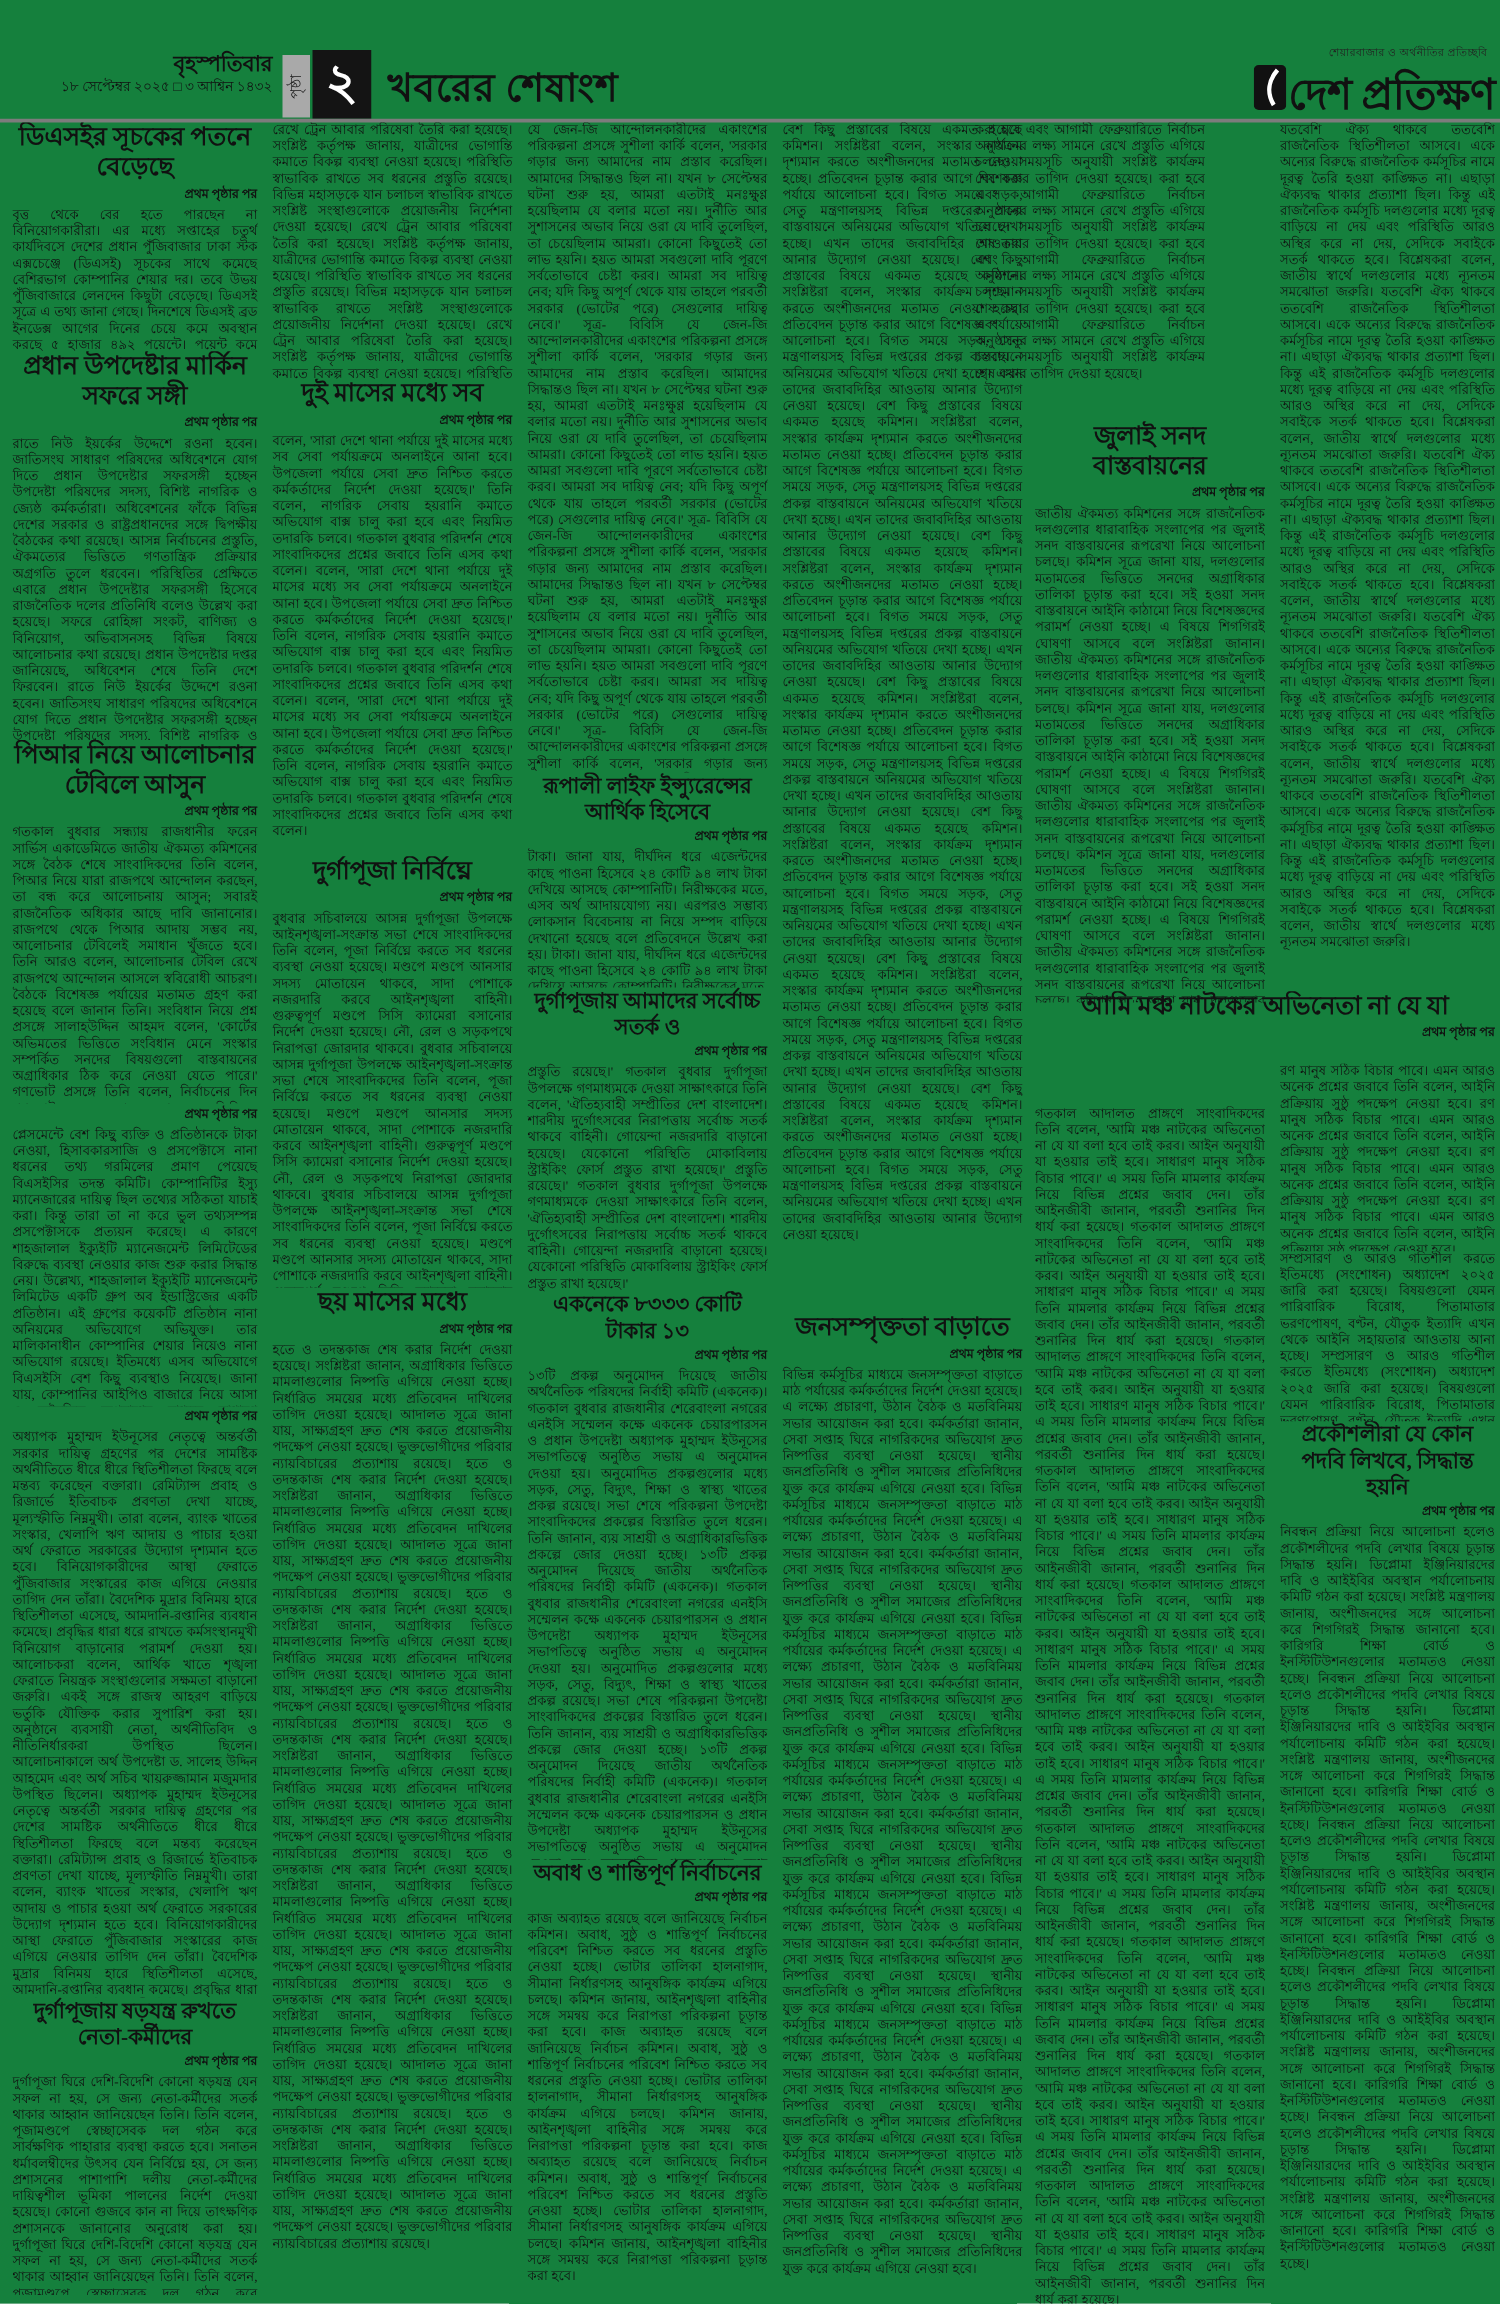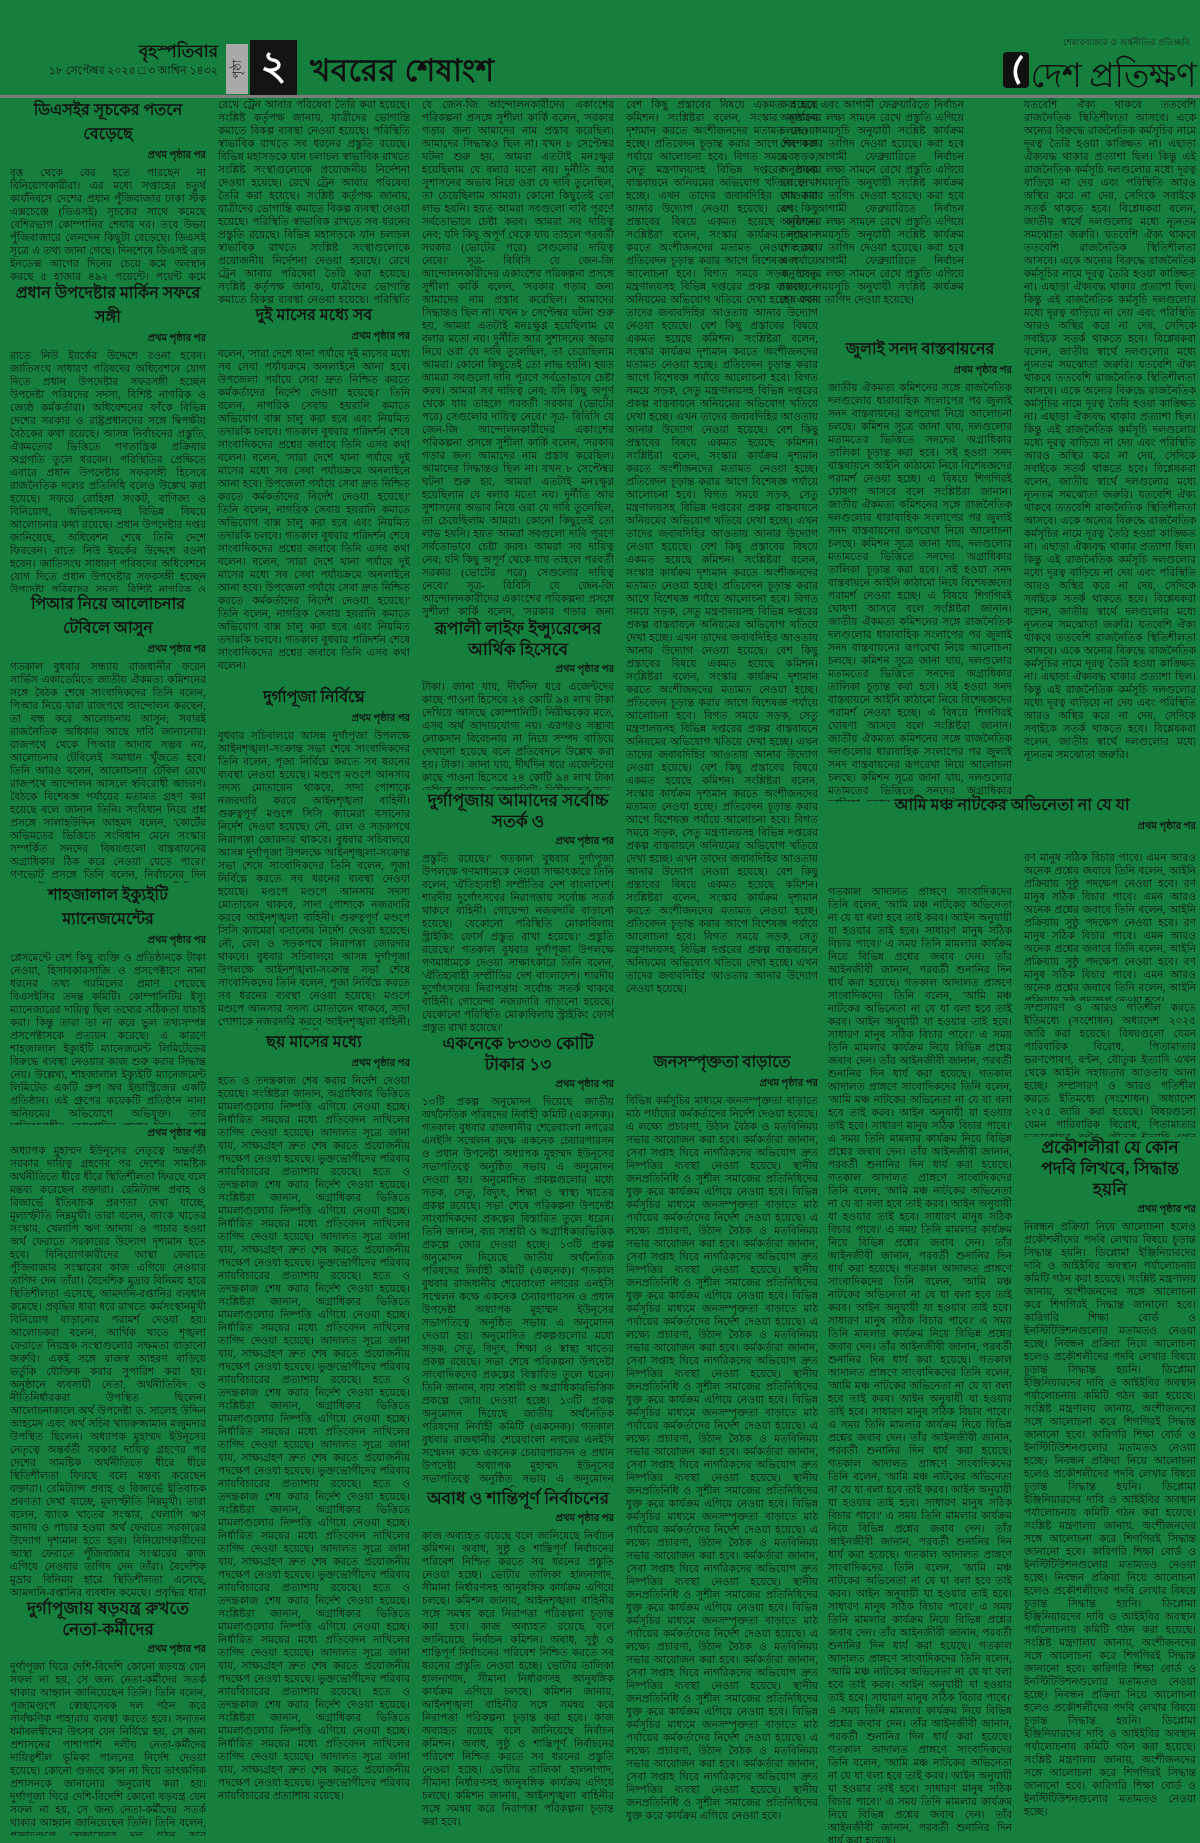--- a/index.html
+++ b/index.html
@@ -12,26 +12,26 @@
   .mh-pagebox{position:absolute;left:226px;top:44px;width:22px;height:50px;background:#a9a9a9;
      color:#1b1b1b;display:flex;align-items:center;justify-content:center;font-size:12px;
      writing-mode:vertical-rl;transform:rotate(180deg);}
   .mh-numbox{position:absolute;left:250px;top:40px;width:47px;height:55px;background:#141414;
      color:#fff;display:flex;align-items:center;justify-content:center;font-size:40px;font-weight:700;}
   .mh-title{position:absolute;left:310px;top:46px;font-size:31px;font-weight:700;letter-spacing:.5px;}
   .mh-logo{position:absolute;left:960px;top:36px;width:236px;text-align:right;}
   .mh-tagline{font-size:8.5px;letter-spacing:.4px;color:#222;margin-right:6px;}
   .mh-brandrow{display:flex;align-items:flex-end;justify-content:flex-end;gap:2px;}
   .mh-mark{flex:0 0 auto;}
-  .mh-paper{font-size:34px;font-weight:400;line-height:.95;letter-spacing:-.5px;}
+  .mh-paper{font-size:34px;font-weight:700;line-height:.95;letter-spacing:-.5px;}
   .mh-rule{position:absolute;left:0;top:95px;width:1200px;height:3px;background:#7c7c7c;}
   
   .blk{position:absolute;overflow:hidden;}
   .blk h2{margin:0 0 1px 0;font-weight:700;text-align:center;}
-  .hl-lg{font-size:16px;line-height:24px;}
+  .hl-lg{font-size:20px;line-height:24px;}
   .hl-md{font-size:17px;line-height:21px;}
   .dateline{font-size:10px;font-weight:700;text-align:right;margin:0 0 2px 0;}
   .bodytx{font-size:10.5px;line-height:13px;text-align:justify;word-spacing:.5px;}
   .span-head{text-align:center;}
 </style>
 </head>
 <body>
 
 <div class="page">
 
@@ -66,21 +66,20 @@
         <h2 class="hl-lg">প্রধান উপদেষ্টার মার্কিন সফরে সঙ্গী</h2>
         <div class="dateline">প্রথম পৃষ্ঠার পর</div>
         <div class="bodytx">রাতে নিউ ইয়র্কের উদ্দেশে রওনা হবেন। জাতিসংঘ সাধারণ পরিষদের অধিবেশনে যোগ দিতে প্রধান উপদেষ্টার সফরসঙ্গী হচ্ছেন উপদেষ্টা পরিষদের সদস্য, বিশিষ্ট নাগরিক ও জ্যেষ্ঠ কর্মকর্তারা। অধিবেশনের ফাঁকে বিভিন্ন দেশের সরকার ও রাষ্ট্রপ্রধানদের সঙ্গে দ্বিপক্ষীয় বৈঠকের কথা রয়েছে। আসন্ন নির্বাচনের প্রস্তুতি, ঐকমত্যের ভিত্তিতে গণতান্ত্রিক প্রক্রিয়ার অগ্রগতি তুলে ধরবেন। পরিস্থিতির প্রেক্ষিতে এবারে প্রধান উপদেষ্টার সফরসঙ্গী হিসেবে রাজনৈতিক দলের প্রতিনিধি বলেও উল্লেখ করা হয়েছে। সফরে রোহিঙ্গা সংকট, বাণিজ্য ও বিনিয়োগ, অভিবাসনসহ বিভিন্ন বিষয়ে আলোচনার কথা রয়েছে। প্রধান উপদেষ্টার দপ্তর জানিয়েছে, অধিবেশন শেষে তিনি দেশে ফিরবেন। রাতে নিউ ইয়র্কের উদ্দেশে রওনা হবেন। জাতিসংঘ সাধারণ পরিষদের অধিবেশনে যোগ দিতে প্রধান উপদেষ্টার সফরসঙ্গী হচ্ছেন উপদেষ্টা পরিষদের সদস্য, বিশিষ্ট নাগরিক ও জ্যেষ্ঠ কর্মকর্তারা। অধিবেশনের ফাঁকে বিভিন্ন দেশের সরকার ও রাষ্ট্রপ্রধানদের সঙ্গে দ্বিপক্ষীয় বৈঠকের কথা রয়েছে। আসন্ন নির্বাচনের প্রস্তুতি, ঐকমত্যের ভিত্তিতে গণতান্ত্রিক প্রক্রিয়ার অগ্রগতি তুলে ধরবেন। পরিস্থিতির প্রেক্ষিতে এবারে প্রধান উপদেষ্টার সফরসঙ্গী হিসেবে রাজনৈতিক দলের প্রতিনিধি বলেও উল্লেখ করা হয়েছে। সফরে রোহিঙ্গা সংকট, বাণিজ্য ও বিনিয়োগ, অভিবাসনসহ বিভিন্ন বিষয়ে আলোচনার কথা রয়েছে। প্রধান উপদেষ্টার দপ্তর জানিয়েছে, অধিবেশন শেষে তিনি দেশে ফিরবেন।</div>
       </div>
       <div class="blk" style="left: 10px; top: 592px; width: 196px; height: 291px;">
         <h2 class="hl-lg">পিআর নিয়ে আলোচনার টেবিলে আসুন</h2>
         <div class="dateline">প্রথম পৃষ্ঠার পর</div>
         <div class="bodytx">গতকাল বুধবার সন্ধ্যায় রাজধানীর ফরেন সার্ভিস একাডেমিতে জাতীয় ঐকমত্য কমিশনের সঙ্গে বৈঠক শেষে সাংবাদিকদের তিনি বলেন, পিআর নিয়ে যারা রাজপথে আন্দোলন করছেন, তা বন্ধ করে আলোচনায় আসুন; সবারই রাজনৈতিক অধিকার আছে দাবি জানানোর। রাজপথে থেকে পিআর আদায় সম্ভব নয়, আলোচনার টেবিলেই সমাধান খুঁজতে হবে। তিনি আরও বলেন, আলোচনার টেবিল রেখে রাজপথে আন্দোলন আসলে স্ববিরোধী আচরণ। বৈঠকে বিশেষজ্ঞ পর্যায়ের মতামত গ্রহণ করা হয়েছে বলে জানান তিনি। সংবিধান নিয়ে প্রশ্ন প্রসঙ্গে সালাহউদ্দিন আহমদ বলেন, 'কোর্টের অভিমতের ভিত্তিতে সংবিধান মেনে সংস্কার সম্পর্কিত সনদের বিষয়গুলো বাস্তবায়নের অগ্রাধিকার ঠিক করে নেওয়া যেতে পারে।' গণভোট প্রসঙ্গে তিনি বলেন, নির্বাচনের দিন গণভোট হলে সবার মতামতের ভিত্তিতে বিবেচনা করা যেতে পারে; দুইবার গণভোট প্রয়োজন নেই। সংসদ গঠনের পর সনদ বাস্তবায়নে প্রয়োজনে গণভোট আয়োজন সম্ভব। তিনি হুঁশিয়ারি দিয়ে বলেন, 'যদি নির্বাচন আটকে দেওয়া হয়, তাহলে পতিত ফ্যাসিবাদ ও অসাংবিধানিক শক্তি সুযোগ নেবে।' সালাহউদ্দিন আশা প্রকাশ করেন, আলোচনার মাধ্যমে ঐকমত্য সম্ভব হবে এবং জাতির মৌলিক সংস্কার বাস্তবায়নের পথ আলোচনার টেবিলেই নির্ধারিত হবে।</div>
       </div>
       <div class="blk" style="left: 10px; top: 883px; width: 196px; height: 242px;">
-        <h2 class="hl-lg">শাহজালাল ইক্যুইটি ম্যানেজমেন্টের</h2>
         <div class="dateline">প্রথম পৃষ্ঠার পর</div>
         <div class="bodytx">প্লেসমেন্টে বেশ কিছু ব্যক্তি ও প্রতিষ্ঠানকে টাকা নেওয়া, হিসাবকারসাজি ও প্রসপেক্টাসে নানা ধরনের তথ্য গরমিলের প্রমাণ পেয়েছে বিএসইসির তদন্ত কমিটি। কোম্পানিটির ইস্যু ম্যানেজারের দায়িত্ব ছিল তথ্যের সঠিকতা যাচাই করা। কিন্তু তারা তা না করে ভুল তথ্যসম্পন্ন প্রসপেক্টাসকে প্রত্যয়ন করেছে। এ কারণে শাহজালাল ইক্যুইটি ম্যানেজমেন্ট লিমিটেডের বিরুদ্ধে ব্যবস্থা নেওয়ার কাজ শুরু করার সিদ্ধান্ত নেয়। উল্লেখ্য, শাহজালাল ইক্যুইটি ম্যানেজমেন্ট লিমিটেড একটি গ্রুপ অব ইন্ডাস্ট্রিজের একটি প্রতিষ্ঠান। এই গ্রুপের কয়েকটি প্রতিষ্ঠান নানা অনিয়মের অভিযোগে অভিযুক্ত। তার মালিকানাধীন কোম্পানির শেয়ার নিয়েও নানা অভিযোগ রয়েছে। ইতিমধ্যে এসব অভিযোগে বিএসইসি বেশ কিছু ব্যবস্থাও নিয়েছে। জানা যায়, কোম্পানির আইপিও বাজারে নিয়ে আসা ও অনৈতিক অপরাধের মাধ্যমে সাধারণ বিনিয়োগকারীদের ক্ষতিগ্রস্ত করার অভিযোগ খতিয়ে দেখা হচ্ছে।</div>
       </div>
       <div class="blk" style="left: 10px; top: 1125px; width: 196px; height: 473px;">
         <div class="dateline">প্রথম পৃষ্ঠার পর</div>
         <div class="bodytx">অধ্যাপক মুহাম্মদ ইউনূসের নেতৃত্বে অন্তর্বর্তী সরকার দায়িত্ব গ্রহণের পর দেশের সামষ্টিক অর্থনীতিতে ধীরে ধীরে স্থিতিশীলতা ফিরছে বলে মন্তব্য করেছেন বক্তারা। রেমিট্যান্স প্রবাহ ও রিজার্ভে ইতিবাচক প্রবণতা দেখা যাচ্ছে, মূল্যস্ফীতি নিম্নমুখী। তারা বলেন, ব্যাংক খাতের সংস্কার, খেলাপি ঋণ আদায় ও পাচার হওয়া অর্থ ফেরাতে সরকারের উদ্যোগ দৃশ্যমান হতে হবে। বিনিয়োগকারীদের আস্থা ফেরাতে পুঁজিবাজার সংস্কারের কাজ এগিয়ে নেওয়ার তাগিদ দেন তাঁরা। বৈদেশিক মুদ্রার বিনিময় হারে স্থিতিশীলতা এসেছে, আমদানি-রপ্তানির ব্যবধান কমেছে। প্রবৃদ্ধির ধারা ধরে রাখতে কর্মসংস্থানমুখী বিনিয়োগ বাড়ানোর পরামর্শ দেওয়া হয়। আলোচকরা বলেন, আর্থিক খাতে শৃঙ্খলা ফেরাতে নিয়ন্ত্রক সংস্থাগুলোর সক্ষমতা বাড়ানো জরুরি। একই সঙ্গে রাজস্ব আহরণ বাড়িয়ে ভর্তুকি যৌক্তিক করার সুপারিশ করা হয়। অনুষ্ঠানে ব্যবসায়ী নেতা, অর্থনীতিবিদ ও নীতিনির্ধারকরা উপস্থিত ছিলেন। আলোচনাকালে অর্থ উপদেষ্টা ড. সালেহ উদ্দিন আহমেদ এবং অর্থ সচিব খায়রুজ্জামান মজুমদার উপস্থিত ছিলেন। অধ্যাপক মুহাম্মদ ইউনূসের নেতৃত্বে অন্তর্বর্তী সরকার দায়িত্ব গ্রহণের পর দেশের সামষ্টিক অর্থনীতিতে ধীরে ধীরে স্থিতিশীলতা ফিরছে বলে মন্তব্য করেছেন বক্তারা। রেমিট্যান্স প্রবাহ ও রিজার্ভে ইতিবাচক প্রবণতা দেখা যাচ্ছে, মূল্যস্ফীতি নিম্নমুখী। তারা বলেন, ব্যাংক খাতের সংস্কার, খেলাপি ঋণ আদায় ও পাচার হওয়া অর্থ ফেরাতে সরকারের উদ্যোগ দৃশ্যমান হতে হবে। বিনিয়োগকারীদের আস্থা ফেরাতে পুঁজিবাজার সংস্কারের কাজ এগিয়ে নেওয়ার তাগিদ দেন তাঁরা। বৈদেশিক মুদ্রার বিনিময় হারে স্থিতিশীলতা এসেছে, আমদানি-রপ্তানির ব্যবধান কমেছে। প্রবৃদ্ধির ধারা ধরে রাখতে কর্মসংস্থানমুখী বিনিয়োগ বাড়ানোর পরামর্শ দেওয়া হয়। আলোচকরা বলেন, আর্থিক খাতে শৃঙ্খলা ফেরাতে নিয়ন্ত্রক সংস্থাগুলোর সক্ষমতা বাড়ানো জরুরি। একই সঙ্গে রাজস্ব আহরণ বাড়িয়ে ভর্তুকি যৌক্তিক করার সুপারিশ করা হয়। অনুষ্ঠানে ব্যবসায়ী নেতা, অর্থনীতিবিদ ও নীতিনির্ধারকরা উপস্থিত ছিলেন। আলোচনাকালে অর্থ উপদেষ্টা ড. সালেহ উদ্দিন আহমেদ এবং অর্থ সচিব খায়রুজ্জামান মজুমদার উপস্থিত ছিলেন।</div>
       </div>
       <div class="blk" style="left: 10px; top: 1598px; width: 196px; height: 238px;">
         <h2 class="hl-md">দুর্গাপূজায় ষড়যন্ত্র রুখতে নেতা-কর্মীদের</h2>
         <div class="dateline">প্রথম পৃষ্ঠার পর</div>

